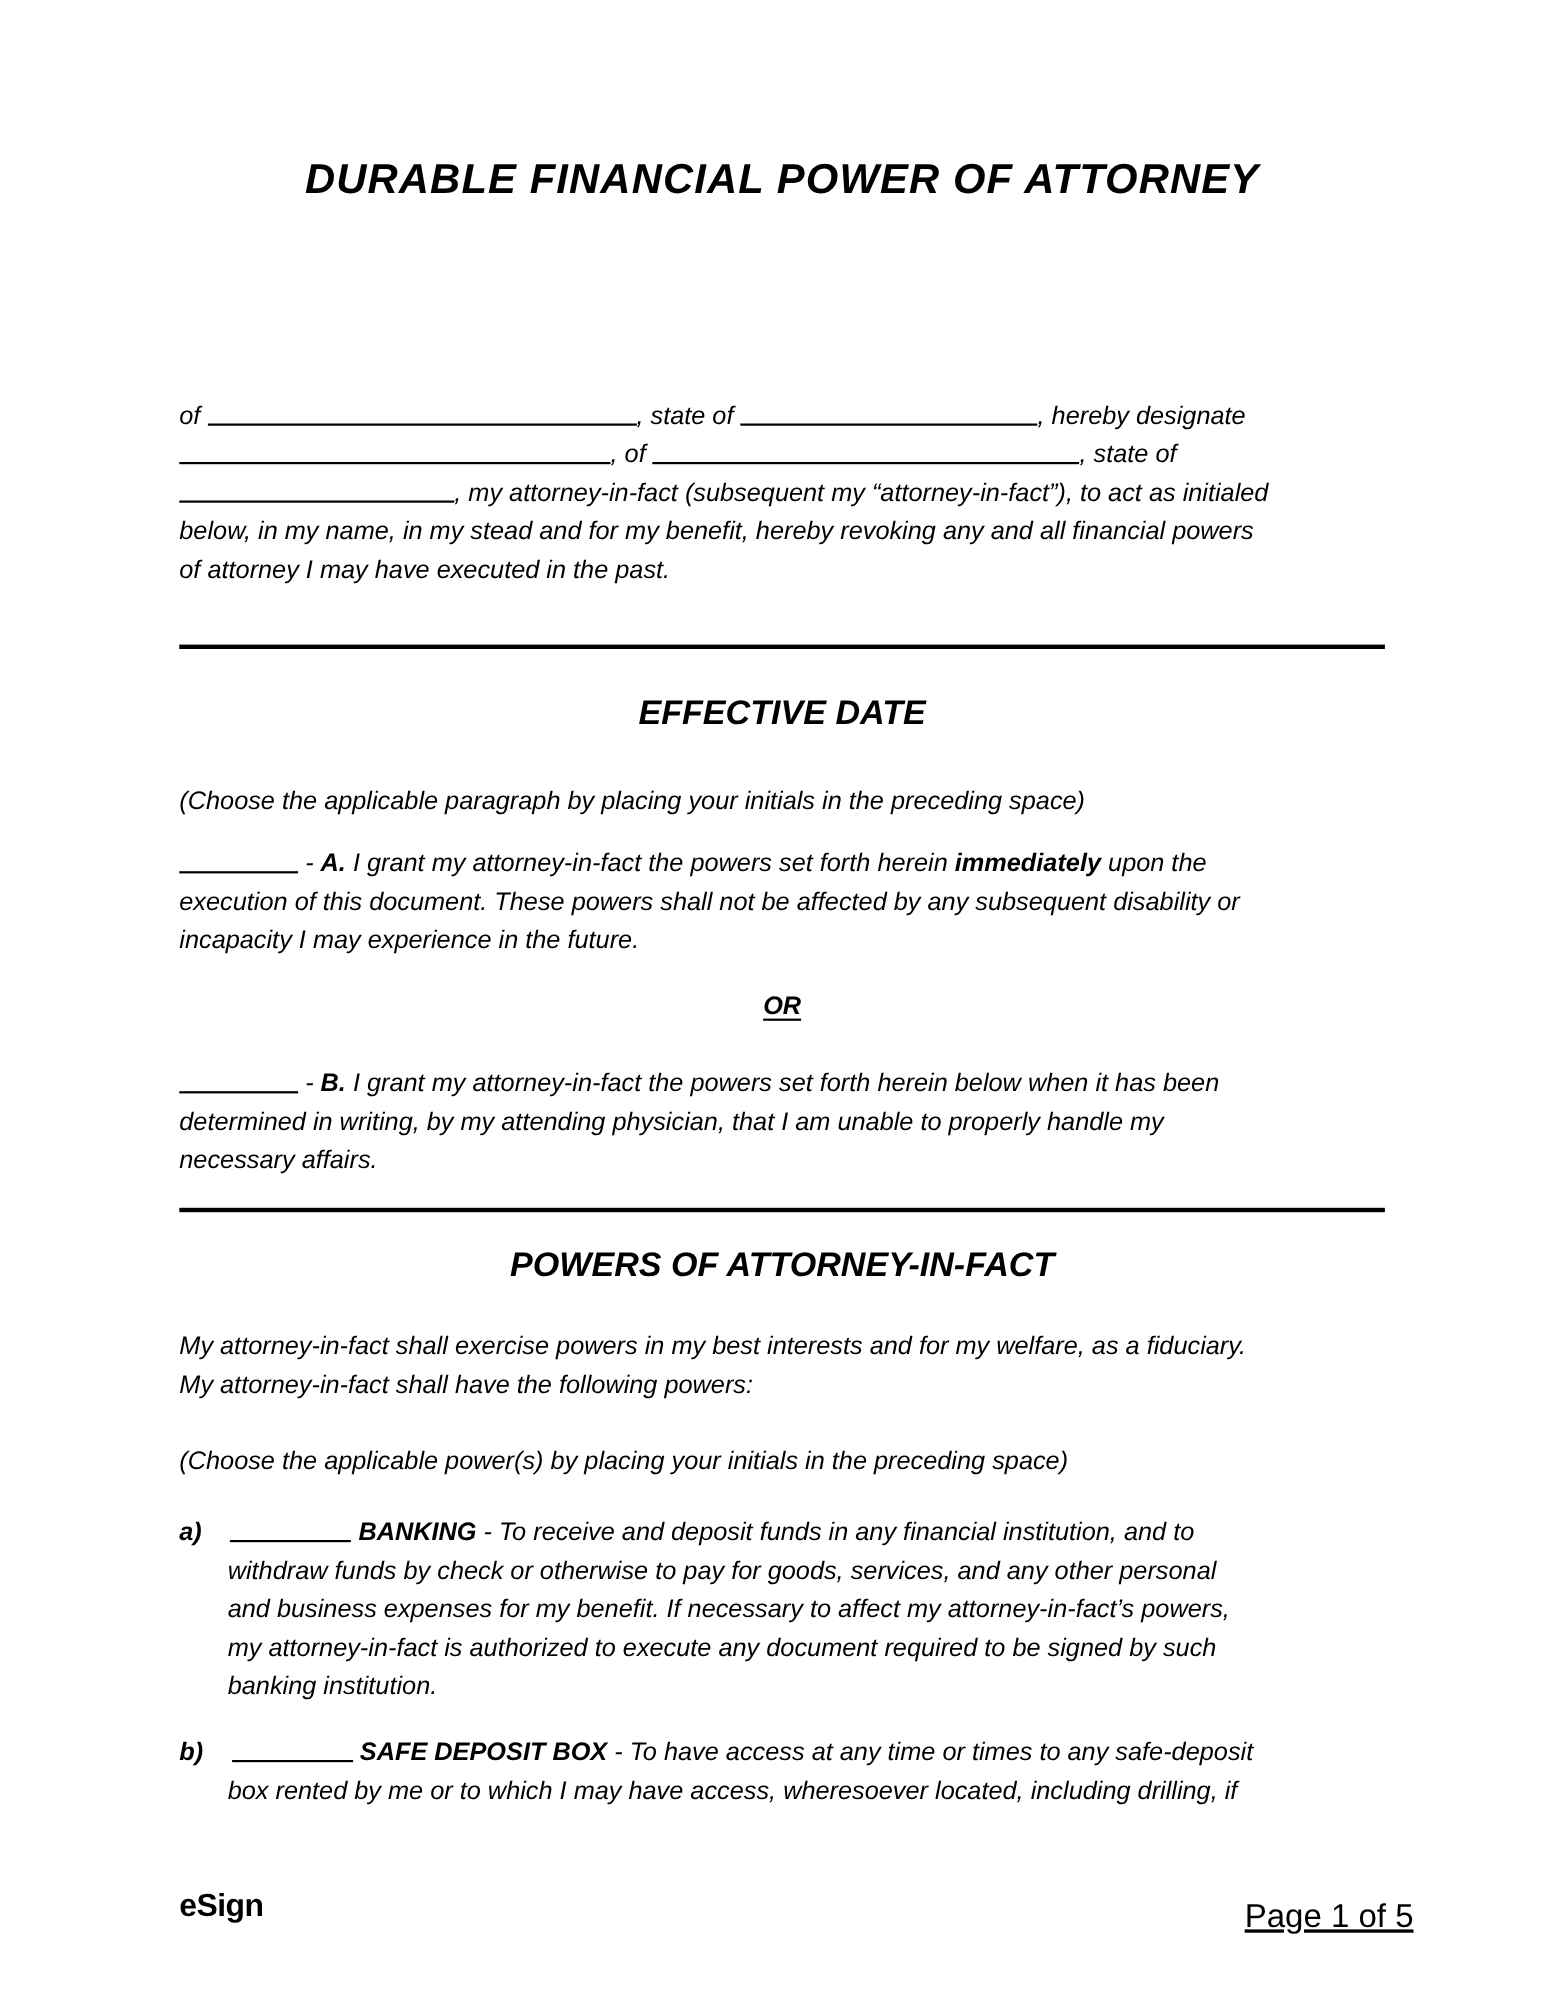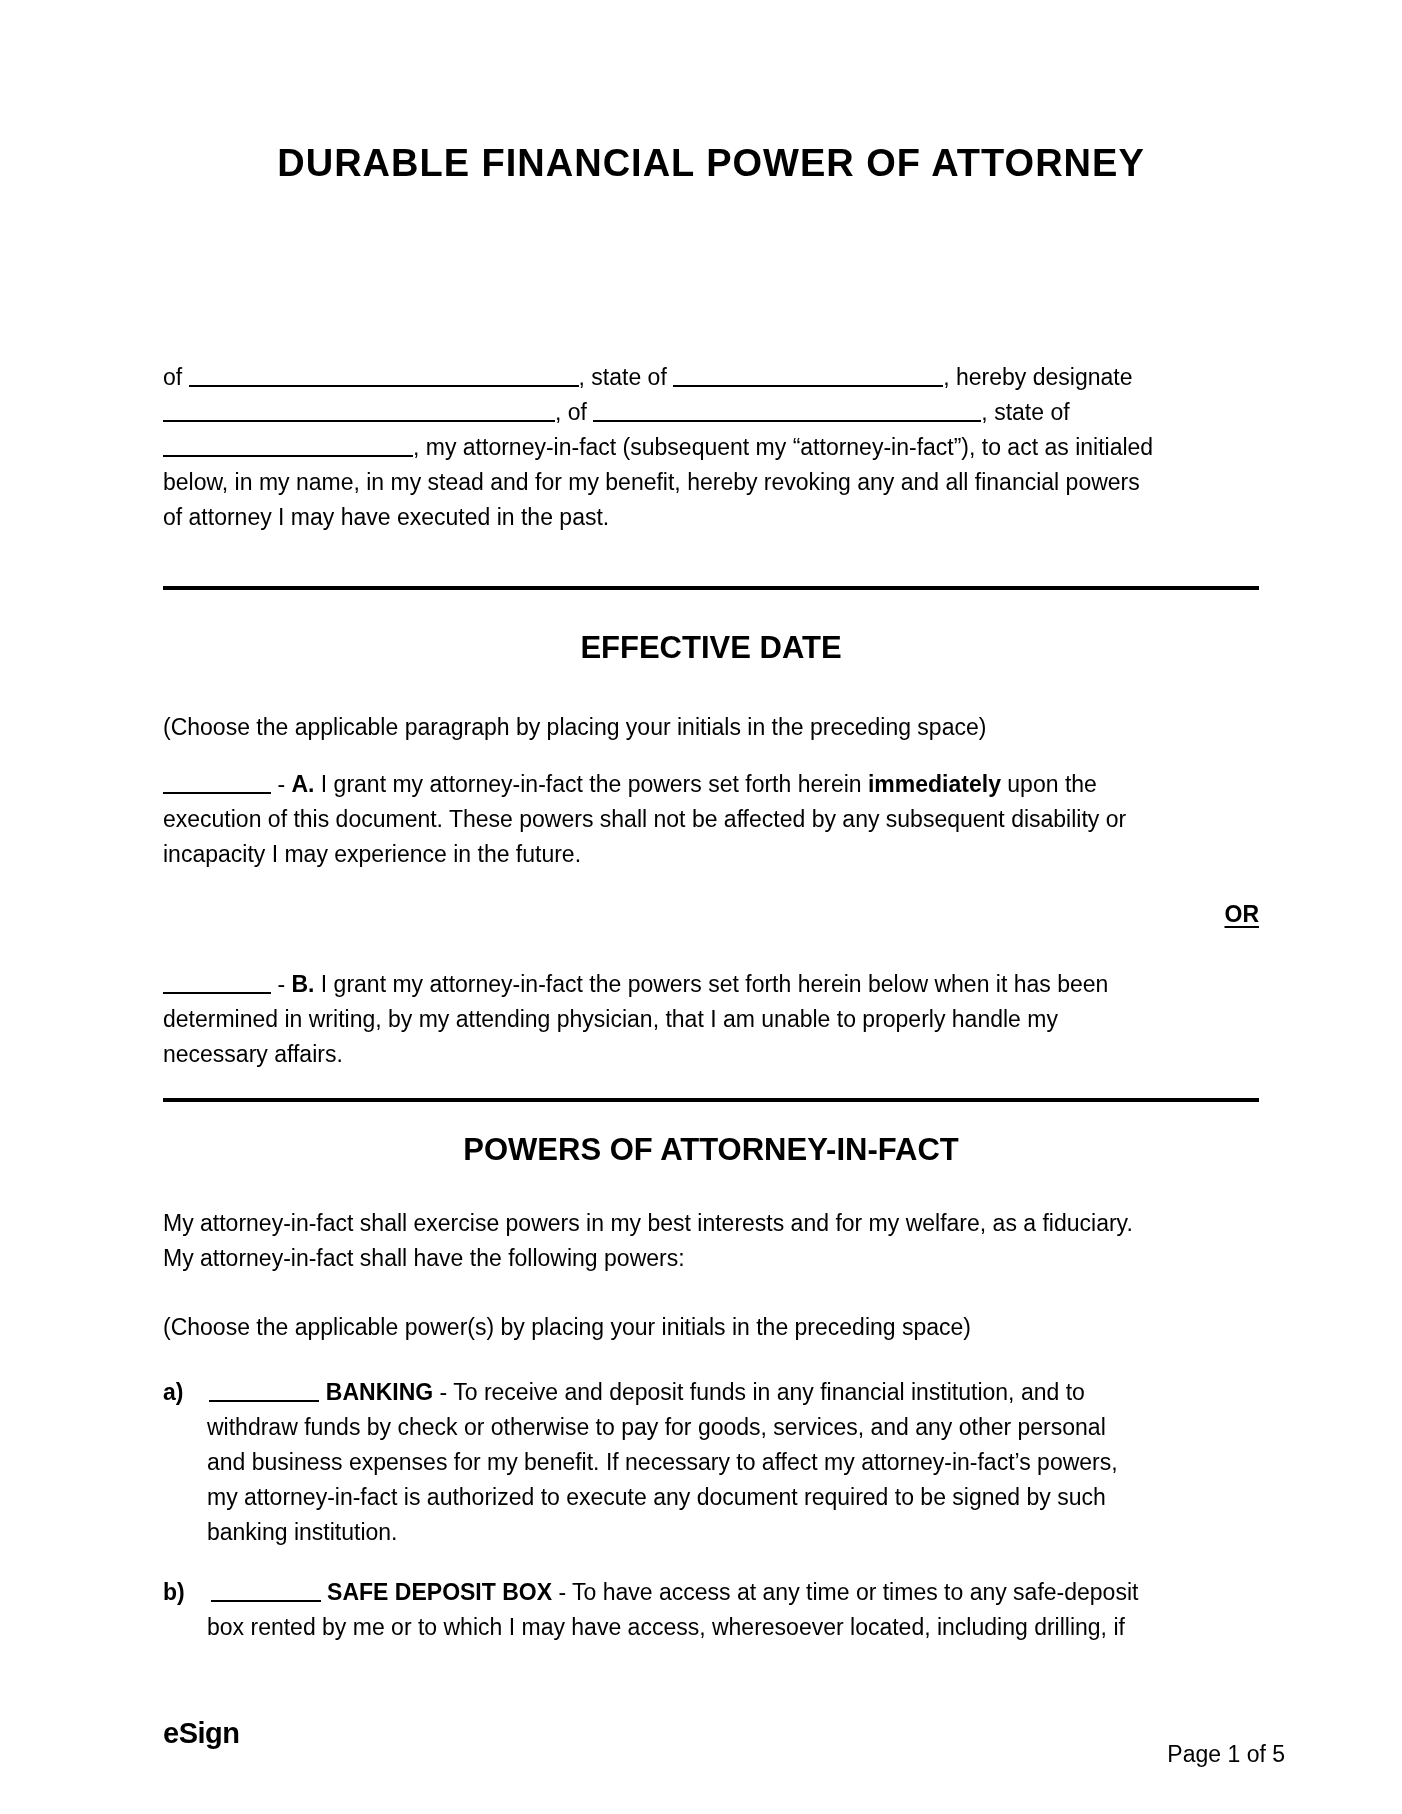--- a/index.html
+++ b/index.html
@@ -4,35 +4,35 @@
 <style>
   html, body { margin: 0; padding: 0; }
   body {
     width: 1402px; height: 1814px;
     background: #ffffff;
     color: #000000;
     font-family: "Liberation Sans", sans-serif;
     position: relative;
     overflow: hidden;
   }
-  .abs { position: absolute; left: 163px; }
+  .abs { position: absolute; left: 163px; font-style: italic; }
   .title {
     width: 1096px; text-align: center;
     font-size: 38px; line-height: 44px; font-weight: bold;
     letter-spacing: 1px; white-space: nowrap;
   }
   .heading {
     width: 1096px; text-align: center;
     font-size: 31px; line-height: 34px; font-weight: bold;
     white-space: nowrap;
   }
   .body { font-size: 23px; line-height: 35px; }
   .centered { width: 1096px; text-align: left; }
   .or {
-    width: 1096px; text-align: right; font-weight: bold;
+    width: 1096px; text-align: center; font-weight: bold;
     text-decoration: underline;
     text-decoration-thickness: 2px;
     text-underline-offset: 4px;
   }
   .rule {
     position: absolute; left: 163px; width: 1096px; height: 4px;
     background: #000000;
   }
   .tline { white-space: pre; }
   .tline.indent { padding-left: 44px; }
@@ -41,21 +41,21 @@
     display: inline-block; height: 22px;
     border-bottom: 2px solid #000000;
     position: relative; top: 2px;
   }
   .gap { display: inline-block; }
   .footer {
     position: absolute; left: 163px; top: 1718px; width: 1122px;
     display: flex; justify-content: space-between; align-items: flex-start;
   }
   .brand { font-size: 29px; line-height: 30px; font-weight: bold; letter-spacing: -0.5px; }
-  .pagenum { font-size: 23px; line-height: 28px; margin-top: 22px; }
+  .pagenum { font-size: 30px; line-height: 28px; margin-top: 11px; text-decoration: underline; }
 </style>
 </head>
 <body>
 
 <div>
 
   <div class="abs title" style="top:141px">DURABLE FINANCIAL POWER OF ATTORNEY</div>
 
   <div class="abs body" style="top:360px">
       <div class="tline"><span>of </span><span class="blank" style="width: 390px;"></span><span>, state of </span><span class="blank" style="width: 270px;"></span><span>, hereby designate</span></div>

